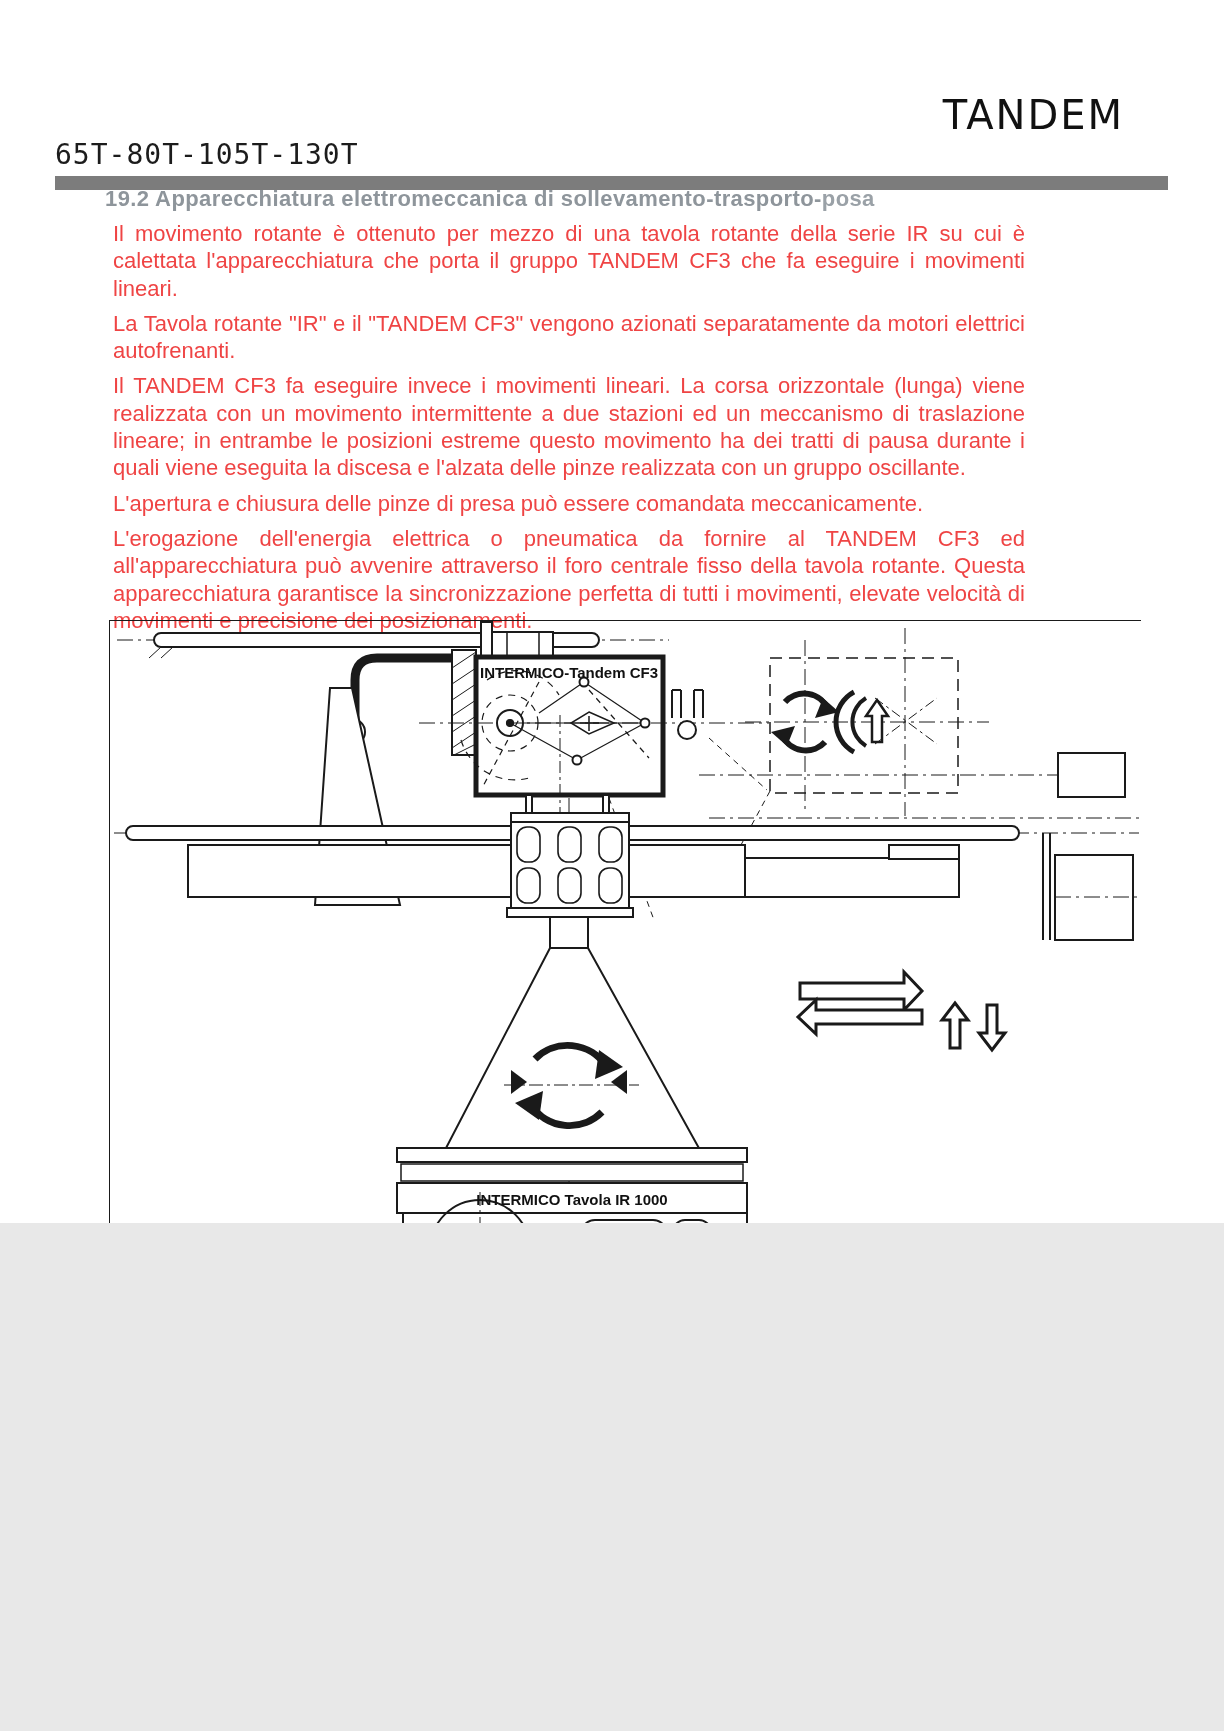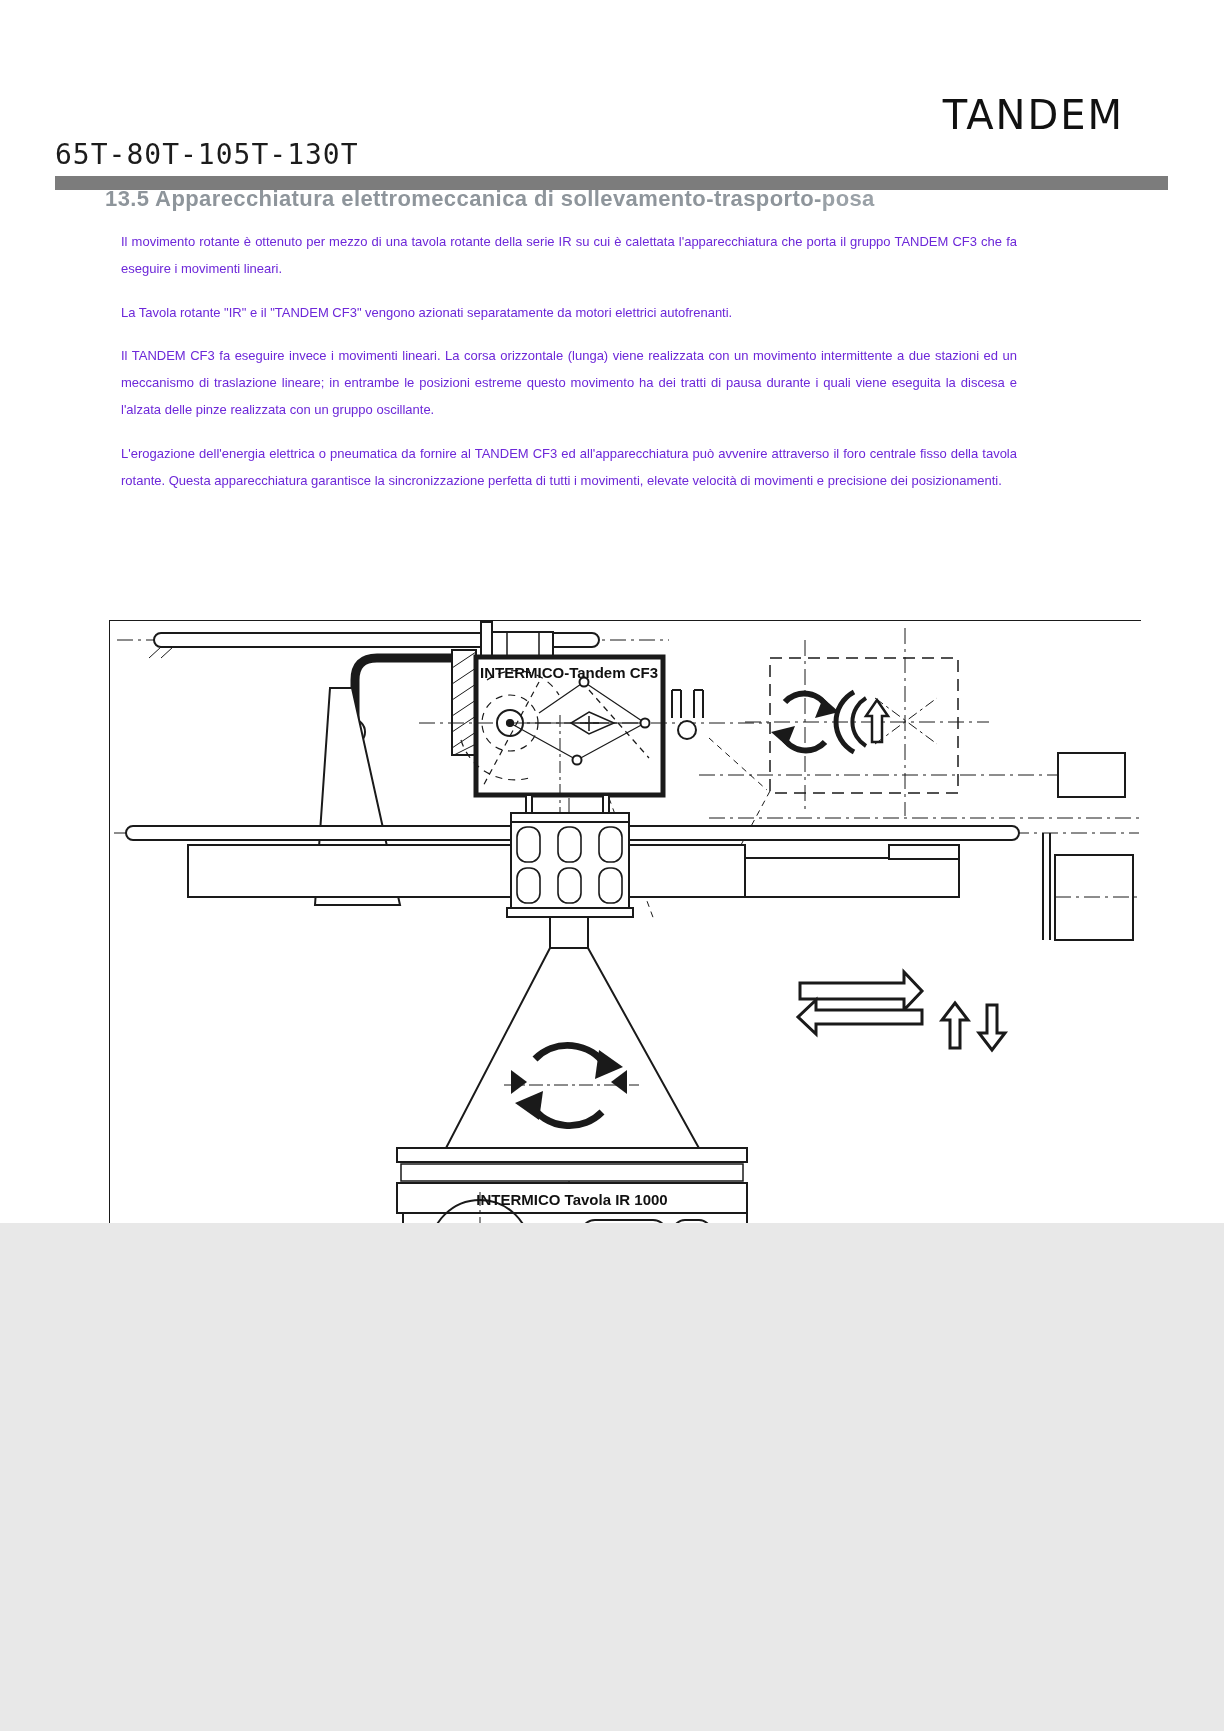--- a/index.html
+++ b/index.html
@@ -22,21 +22,21 @@
   .header-bar{
     position:absolute;left:55px;top:176px;width:1113px;height:14px;background:#7c7c7c;
   }
   
   .textblock{position:absolute;left:105px;top:186px;width:928px;}
   .section-title{
     font-size:22px;font-weight:bold;color:#8e959b;letter-spacing:0.4px;margin:0 0 3px 0;
   }
   .section-title .suffix{font-weight:bold;color:#9aa1a7;}
   .textblock p{
-    margin:16px;font-size:13px;line-height:27.3px;text-align:justify;color:#6d28d9;
+    margin:8px;font-size:22px;line-height:27.3px;text-align:justify;color:#ef4444;
   }
   
   .figure-svg{position:absolute;left:109px;top:620px;}
   .fig-caption{position:absolute;left:166px;top:1324px;font-size:20px;color:#111;}
   
   .footer-bar{
     position:absolute;left:880px;top:1643px;width:253px;height:33px;
     background:linear-gradient(90deg,#ffffff 0%,#dcdcdc 22%,#a8a8a8 55%,#6a6a6c 80%,#58595b 100%);
   }
   .page-number{
@@ -50,25 +50,26 @@
 <body>
 
 <div class="page">
 
   <div class="model-codes">65T-80T-105T-130T</div>
   <div class="brand">TANDEM</div>
   <div class="header-bar"></div>
 
   <div class="textblock">
     <div class="section-title">
-      <span>13.5 Apparecchiatura elettromeccanica di sollevamento-trasporto-</span><span class="suffix">posa</span>
+      <span>19.2 Apparecchiatura elettromeccanica di sollevamento-trasporto-</span><span class="suffix">posa</span>
     </div>
     <p>Il movimento rotante è ottenuto per mezzo di una tavola rotante della serie IR su cui è calettata l'apparecchiatura che porta il gruppo TANDEM CF3 che fa eseguire i movimenti lineari.</p>
     <p>La Tavola rotante "IR" e il "TANDEM CF3" vengono azionati separatamente da motori elettrici autofrenanti.</p>
     <p>Il TANDEM CF3  fa eseguire invece i movimenti lineari. La corsa orizzontale (lunga) viene realizzata con un movimento intermittente a due stazioni ed un meccanismo di traslazione lineare; in entrambe le posizioni estreme questo movimento ha dei tratti di pausa durante i quali viene eseguita la discesa e l'alzata delle pinze realizzata con un gruppo oscillante.</p>
+    <p>L'apertura e chiusura delle pinze di presa può essere comandata meccanicamente.</p>
     <p>L'erogazione dell'energia elettrica o pneumatica da fornire al TANDEM CF3 ed all'apparecchiatura può avvenire attraverso il foro centrale fisso della tavola rotante. Questa apparecchiatura garantisce la sincronizzazione perfetta di tutti i movimenti, elevate velocità di movimenti e precisione dei posizionamenti.</p>
   </div>
 
   <svg class="figure-svg" width="1032" height="710" viewBox="0 0 1032 710">
     <g stroke="#1a1a1a" fill="none" stroke-width="2">
 
       <path d="M0 706 L0 0 L1032 0" stroke-width="2"></path>
 
       <path d="M460 178 V705" stroke-width="1" stroke-dasharray="16 5 3 5"></path>
 

